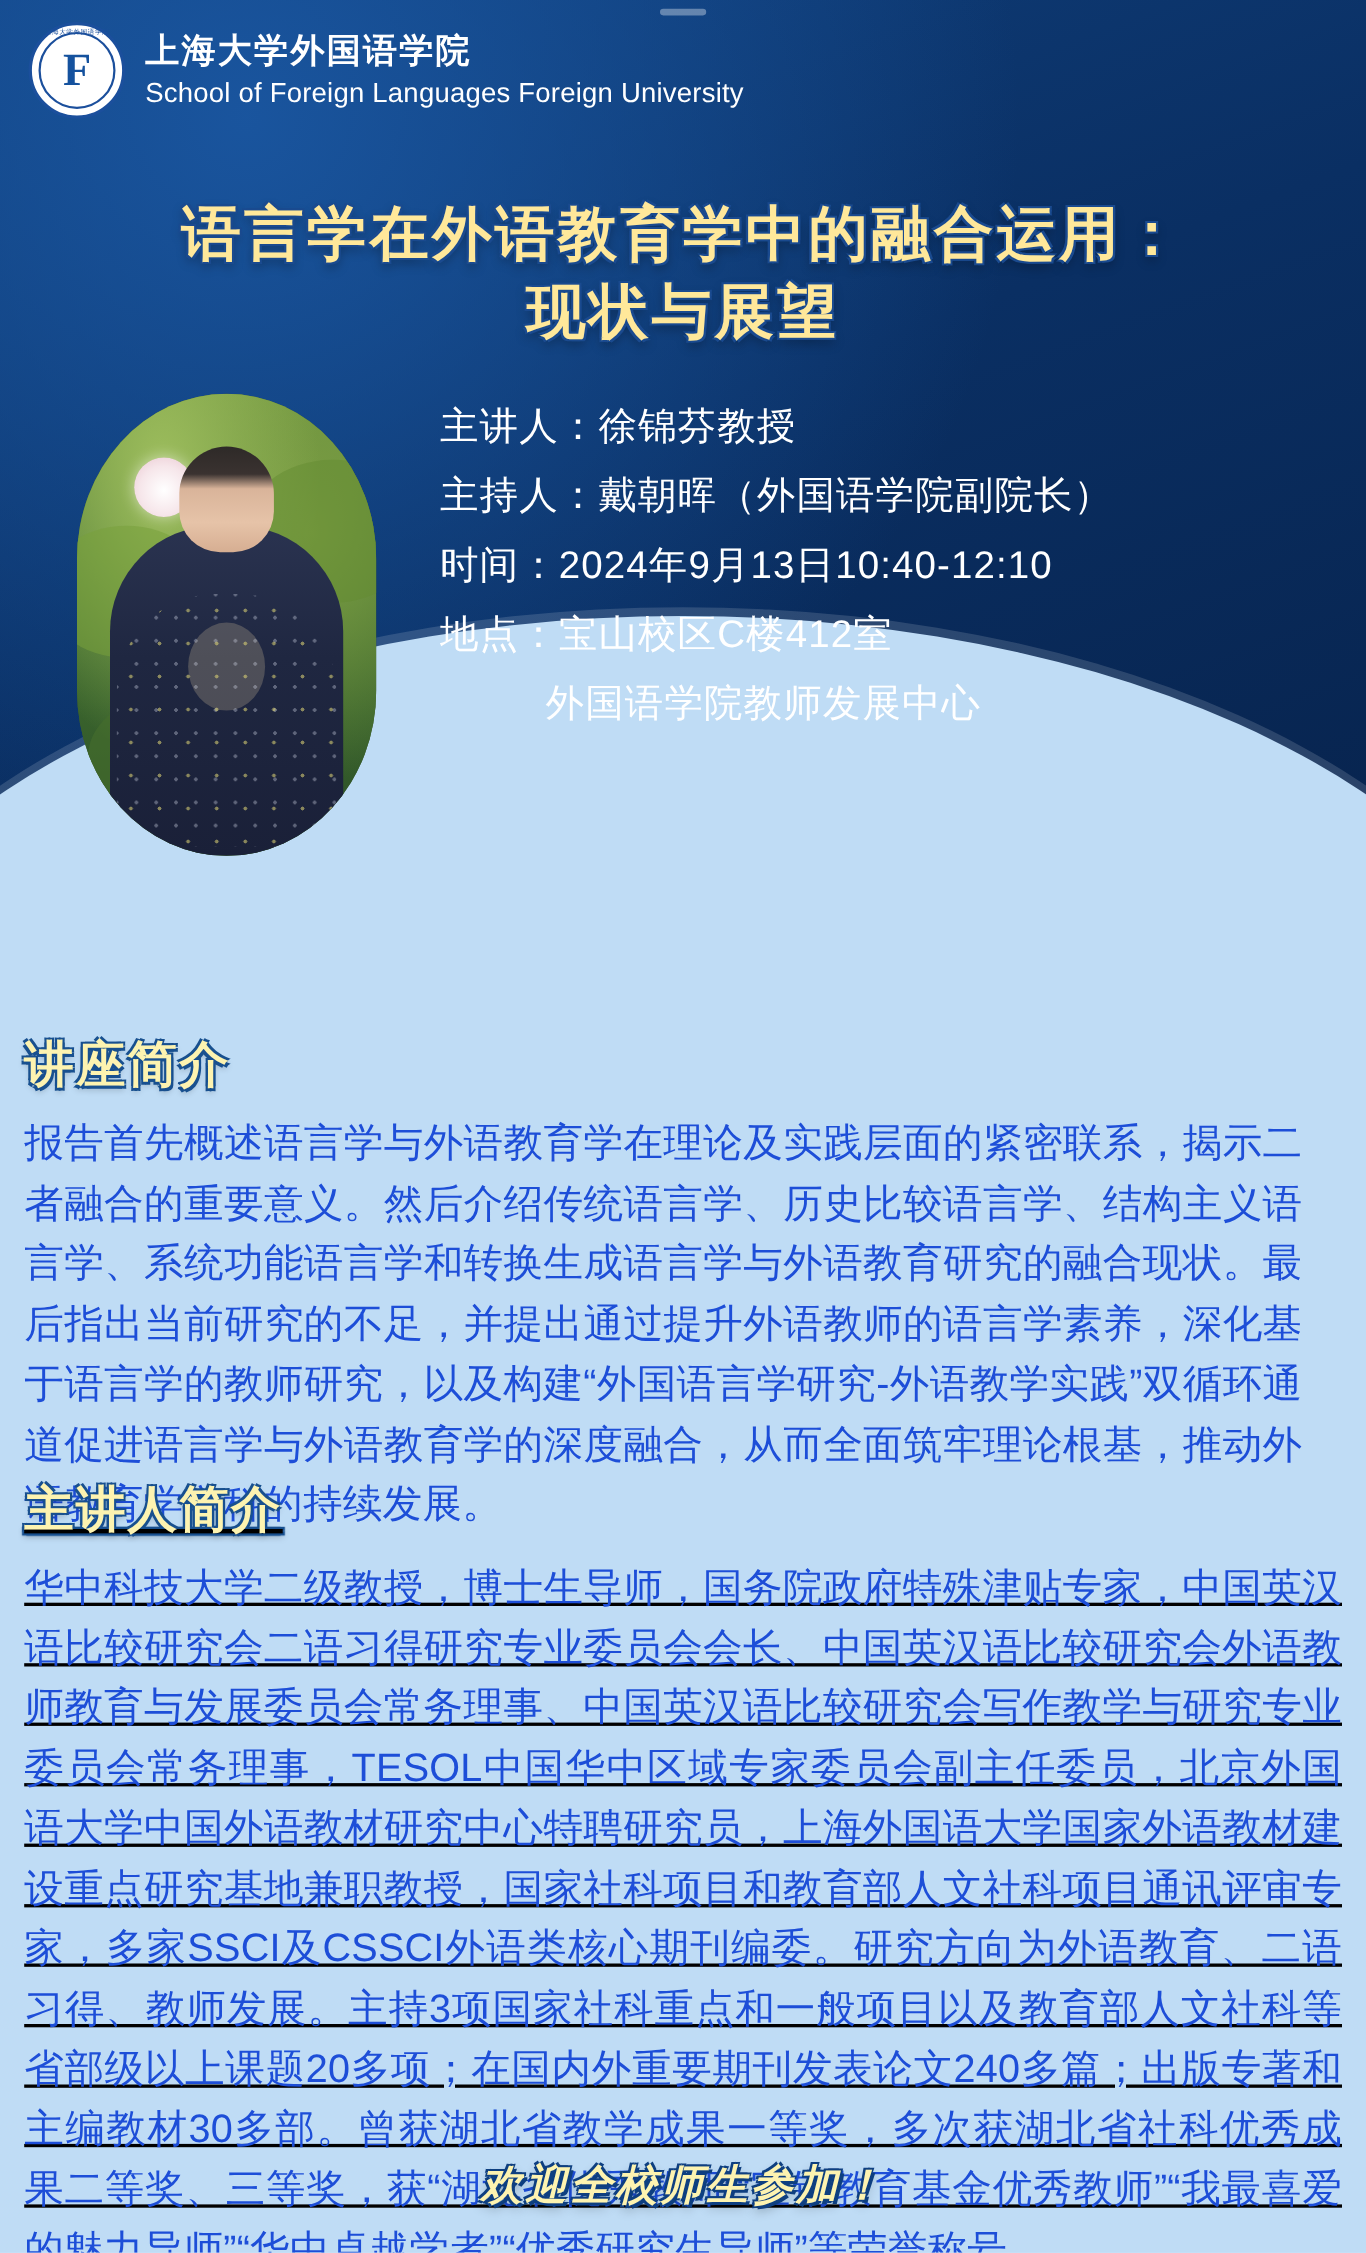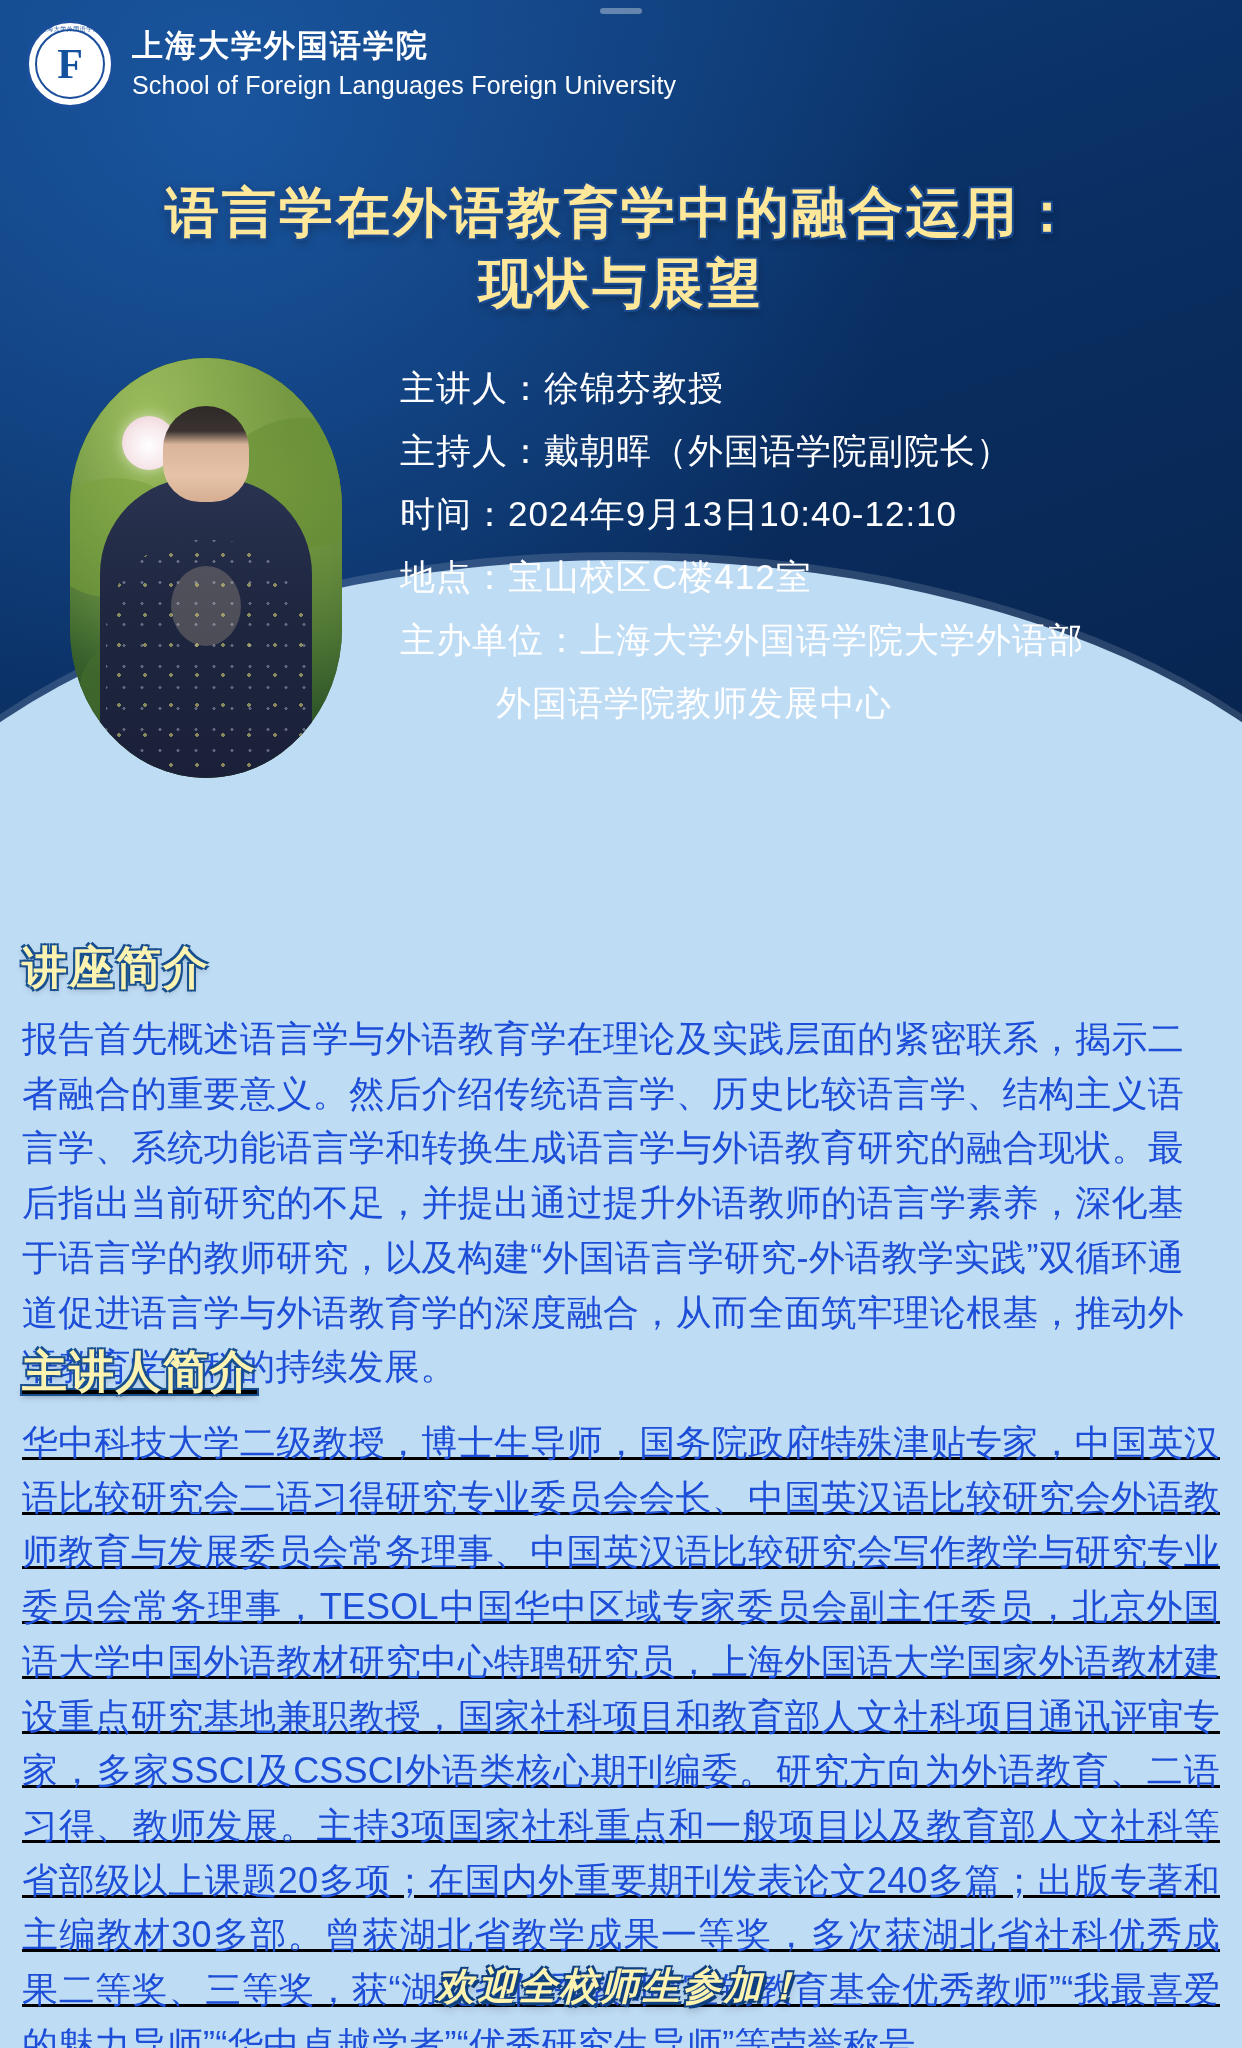--- a/index.html
+++ b/index.html
@@ -356,21 +356,20 @@
     <div class="lotus"></div>
     <div class="person"></div>
     <div class="dots"></div>
   </div>
 
   <div class="info">
     <div class="info-row">主讲人：徐锦芬教授</div>
     <div class="info-row">主持人：戴朝晖（外国语学院副院长）</div>
     <div class="info-row">时间：2024年9月13日10:40-12:10</div>
     <div class="info-row">地点：宝山校区C楼412室</div>
-    <div class="info-row">主办单位：上海大学外国语学院大学外语部</div>
     <div class="info-row indent">外国语学院教师发展中心</div>
   </div>
 
   <div class="body-area">
 
     <div class="sec1">
       <div class="section-heading">讲座简介</div>
       <div class="para">报告首先概述语言学与外语教育学在理论及实践层面的紧密联系，揭示二者融合的重要意义。然后介绍传统语言学、历史比较语言学、结构主义语言学、系统功能语言学和转换生成语言学与外语教育研究的融合现状。最后指出当前研究的不足，并提出通过提升外语教师的语言学素养，深化基于语言学的教师研究，以及构建“外国语言学研究-外语教学实践”双循环通道促进语言学与外语教育学的深度融合，从而全面筑牢理论根基，推动外语教育学学科的持续发展。</div>
     </div>
 

